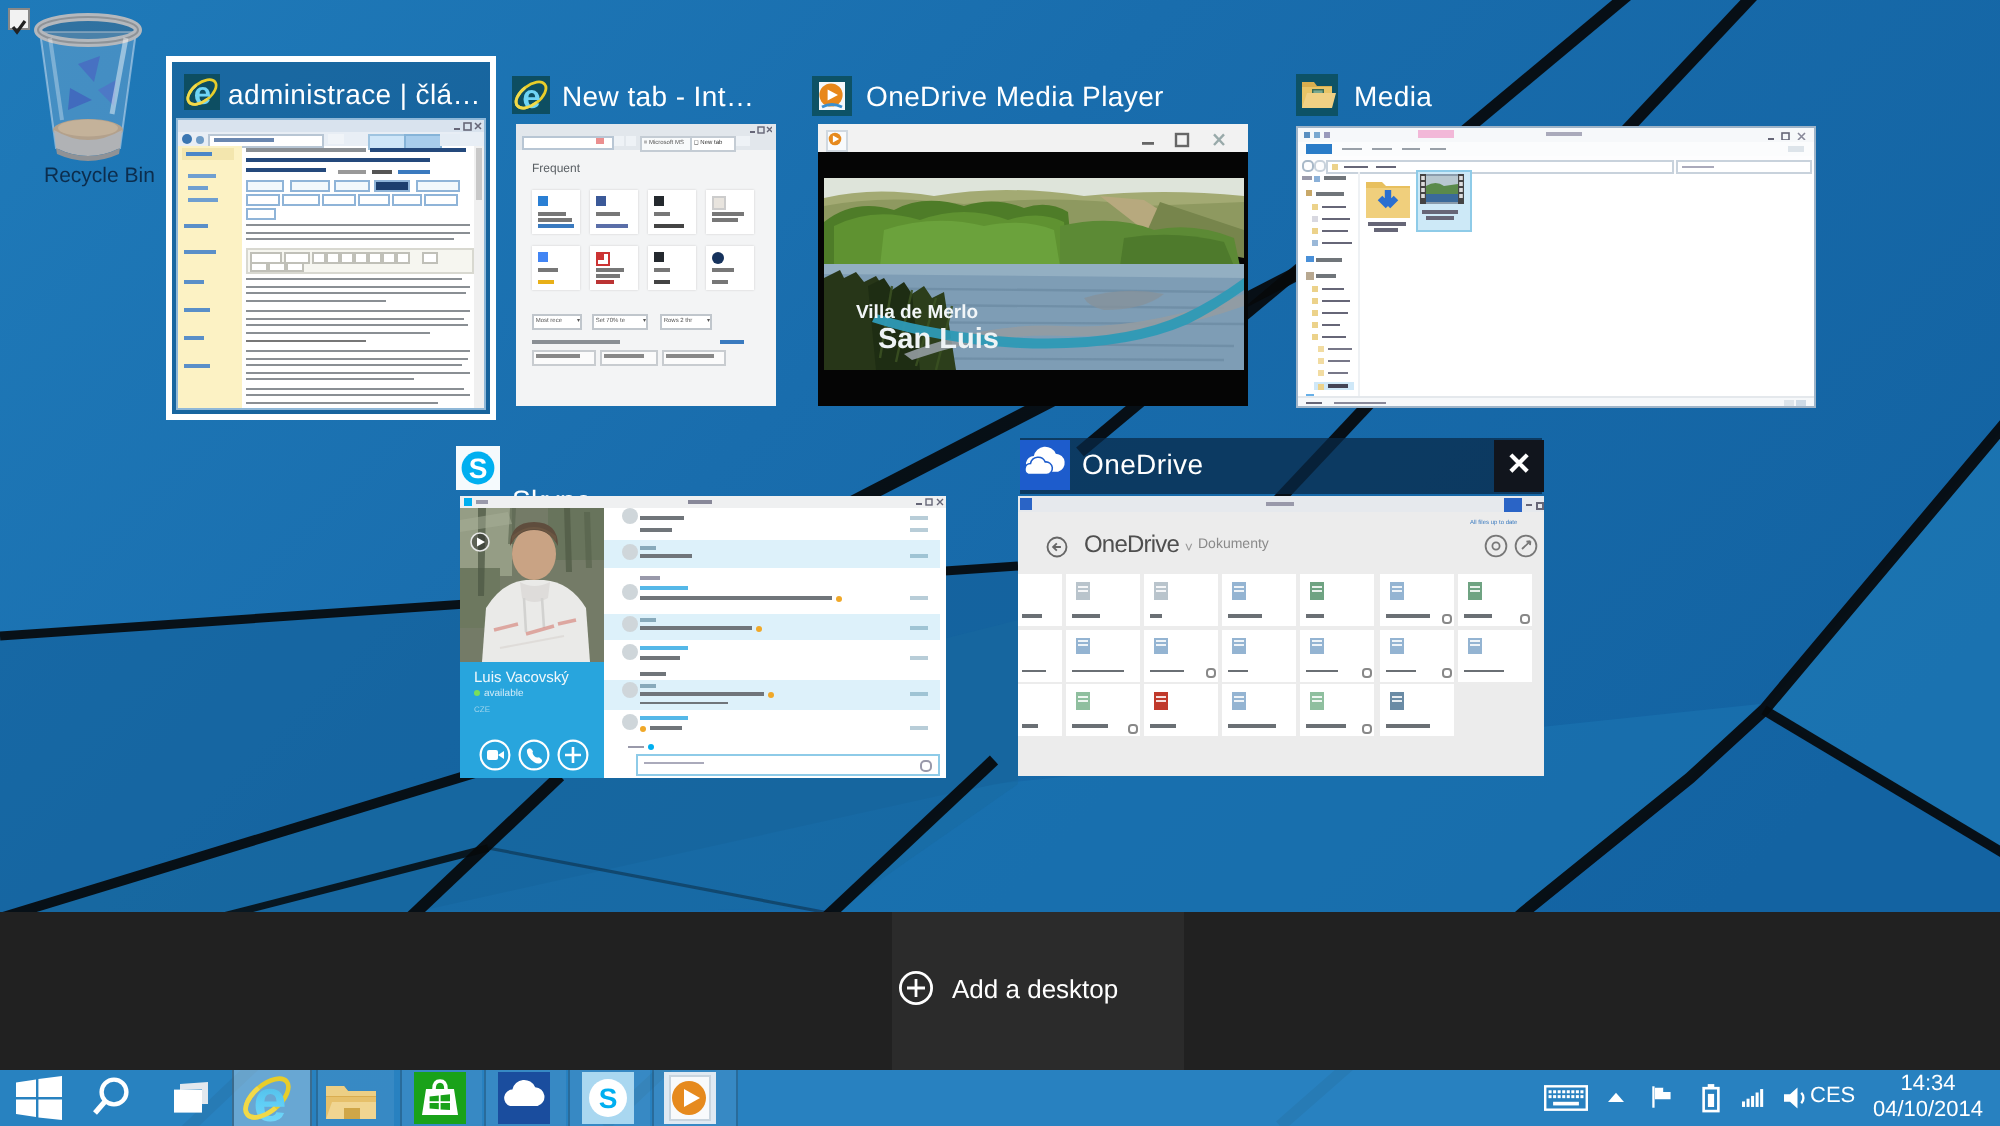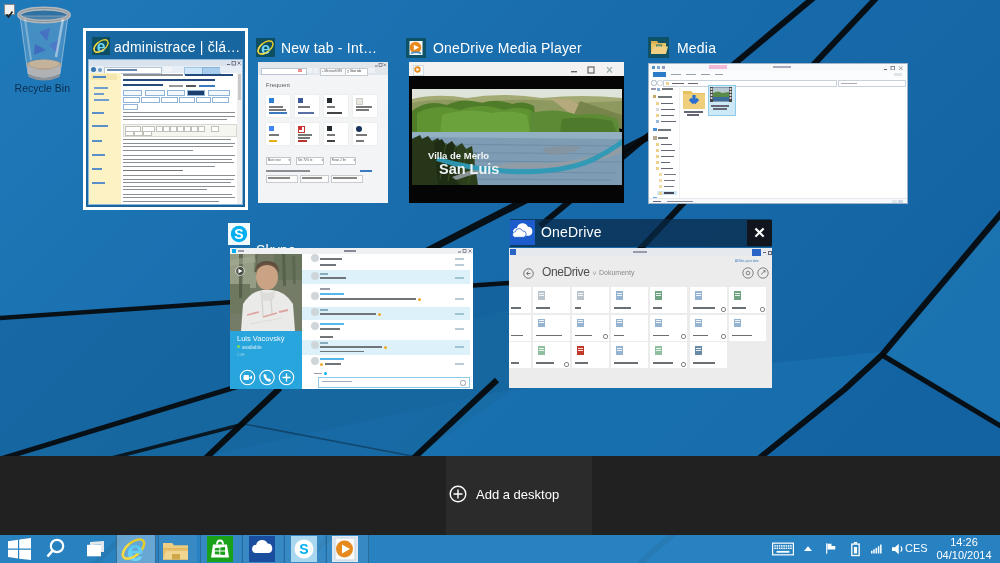--- a/index.html
+++ b/index.html
@@ -50,21 +50,21 @@
 <ellipse cx="28" cy="60" rx="17.5" ry="5.5" fill="#b3a18c"></ellipse>
 <ellipse cx="28" cy="59" rx="15" ry="4.2" fill="#c4b29a"></ellipse>
 <path d="M11 60 Q28 70 45 60 L44 69 Q28 77 12 69 Z" fill="#b0b2b5"></path>
 <path d="M44 69 Q28 77 12 69 L12.5 72 Q28 79 43.5 72 Z" fill="#8f9296"></path>
 <path d="M23 27 L34 23 L31 36 Z" fill="#4a5ec2" opacity="0.6"></path>
 <path d="M19 39 L30 45 L18 50 Z" fill="#3f54bb" opacity="0.6"></path>
 <path d="M33 40 L42 35 L41 48 Z" fill="#5668c8" opacity="0.55"></path>
 <path d="M47 14 L40 52" stroke="rgba(255,255,255,0.45)" stroke-width="2.5" fill="none"></path>
 <path d="M9 14 L15 55" stroke="rgba(255,255,255,0.3)" stroke-width="2" fill="none"></path>
 </svg>
-<div class="abs" style="left:4px;top:82px;width:66px;text-align:right;color:#0c2d4d;font-size:10.5px;">Recycle Bin</div>
+<div class="abs" style="left:22px;top:82px;width:66px;text-align:left;color:#0c2d4d;font-size:10.5px;">Recycle Bin</div>
 
 <div class="abs" style="left:83px;top:28px;width:159px;height:176px;border:3px solid #fff;background:rgba(8,30,55,0.16);"></div>
 
 <div class="abs" style="left:92px;top:37px;width:18px;height:18px;background:#0d4e62;"></div>
 <svg class="abs" style="left:92px;top:37px" width="18" height="18" viewBox="0 0 24 24">
 <ellipse cx="12" cy="12" rx="11" ry="6" fill="none" stroke="#e8cd2a" stroke-width="1.8" transform="rotate(-38 12 12)"></ellipse>
 <text x="12.3" y="20" text-anchor="middle" font-family="Liberation Sans" font-size="21" font-weight="bold" fill="#6fd4f5">e</text>
 <path d="M 12 6 A 11 6 0 0 0 12 18" fill="none" stroke="#f1d94a" stroke-width="1.8" transform="rotate(-38 12 12)"></path>
 </svg>
 <div class="lbl" style="left:114px;top:39px;">administrace | člá…</div>
@@ -766,15 +766,15 @@
 <rect x="3.3" y="7" width="2.2" height="6" fill="#fff"></rect>
 <rect x="6.6" y="5" width="2.2" height="8" fill="#fff"></rect>
 <rect x="9.9" y="2.5" width="2.2" height="10.5" fill="#fff"></rect>
 <rect x="13.2" y="0" width="2.2" height="13" fill="#fff"></rect>
 </svg>
 <svg class="abs" style="left:892px;top:7px" width="12" height="14" viewBox="0 0 16 16">
 <polygon points="0,5.5 4,5.5 9,1 9,15 4,10.5 0,10.5" fill="#fff"></polygon>
 <path d="M11.5 4.5 a5 5 0 0 1 0 7" stroke="#fff" stroke-width="1.6" fill="none"></path>
 </svg>
 <div class="abs" style="left:905px;top:7px;width:22px;text-align:center;color:#fff;font-size:11px;">CES</div>
-<div class="abs" style="left:936px;top:1px;width:56px;text-align:center;color:#fff;font-size:11px;">14:26</div>
+<div class="abs" style="left:936px;top:1px;width:56px;text-align:center;color:#fff;font-size:11px;">14:34</div>
 <div class="abs" style="left:936px;top:14px;width:56px;text-align:center;color:#fff;font-size:11px;">04/10/2014</div>
 </div>
 
 </body></html>

